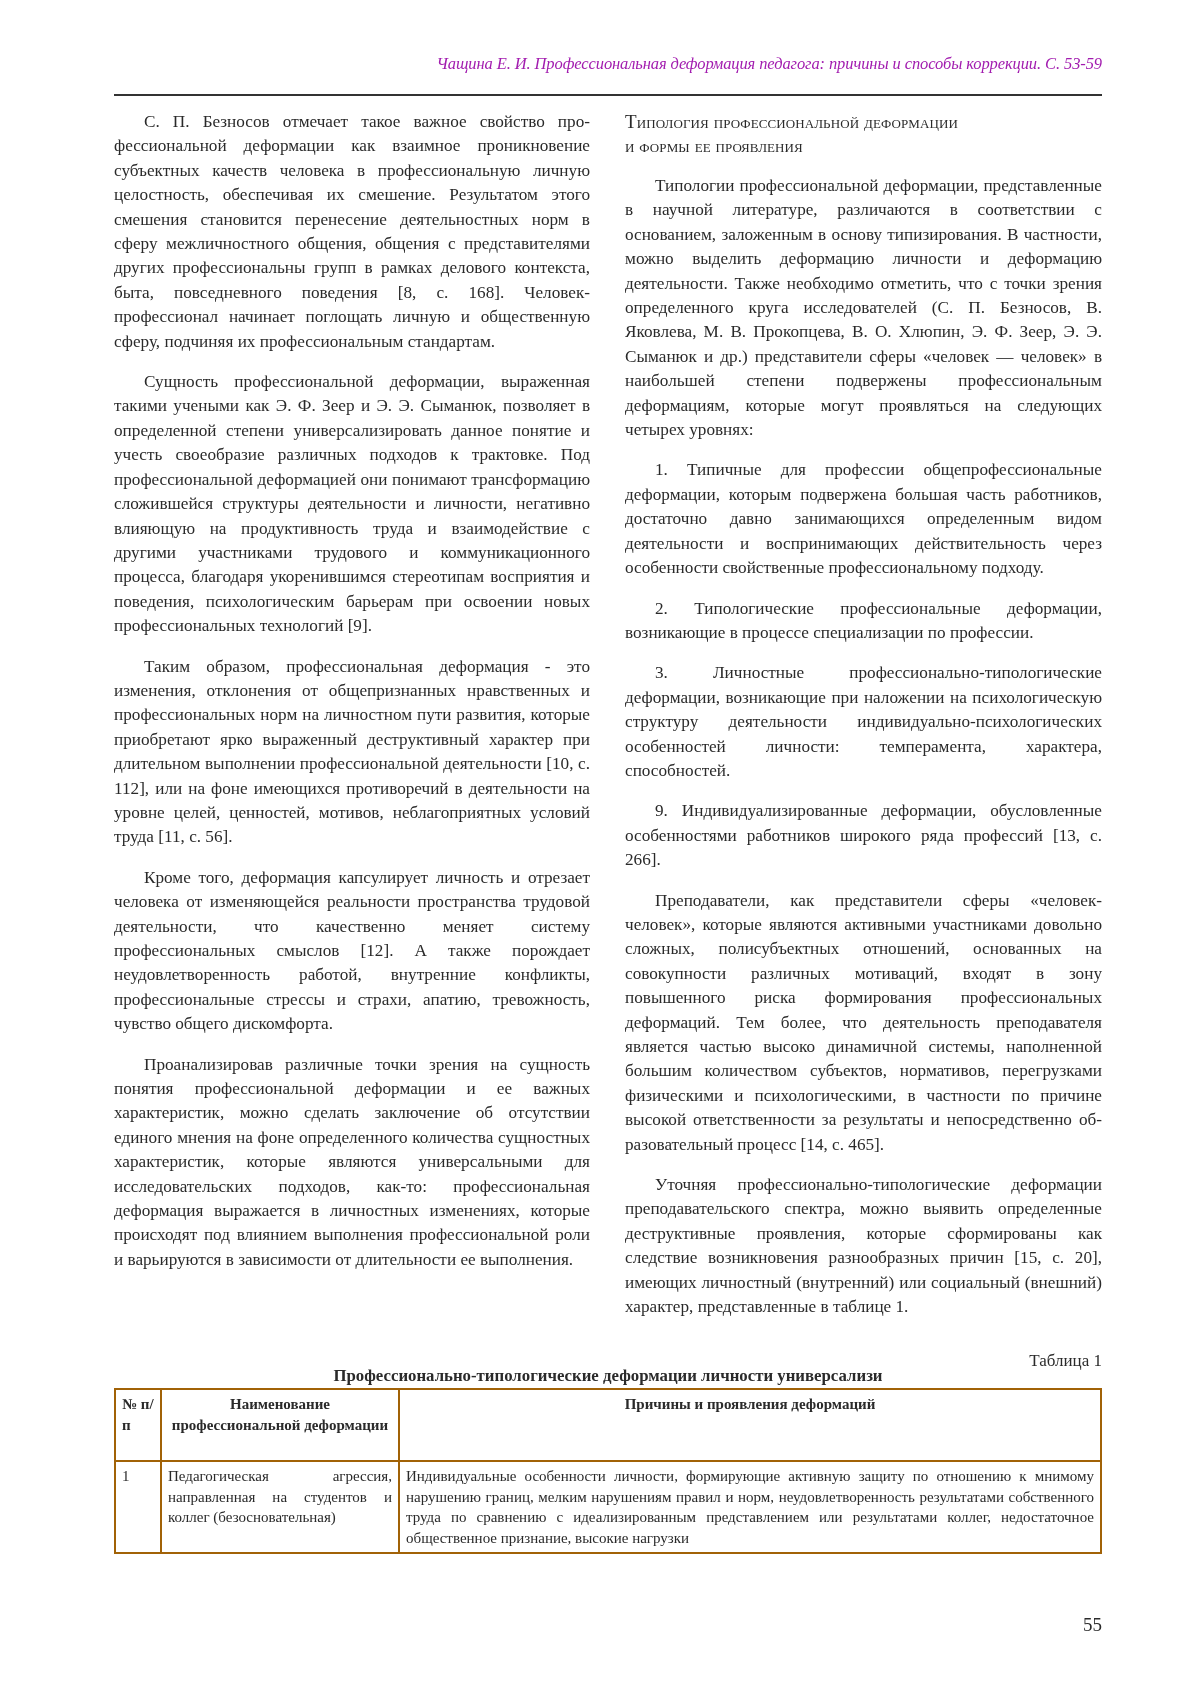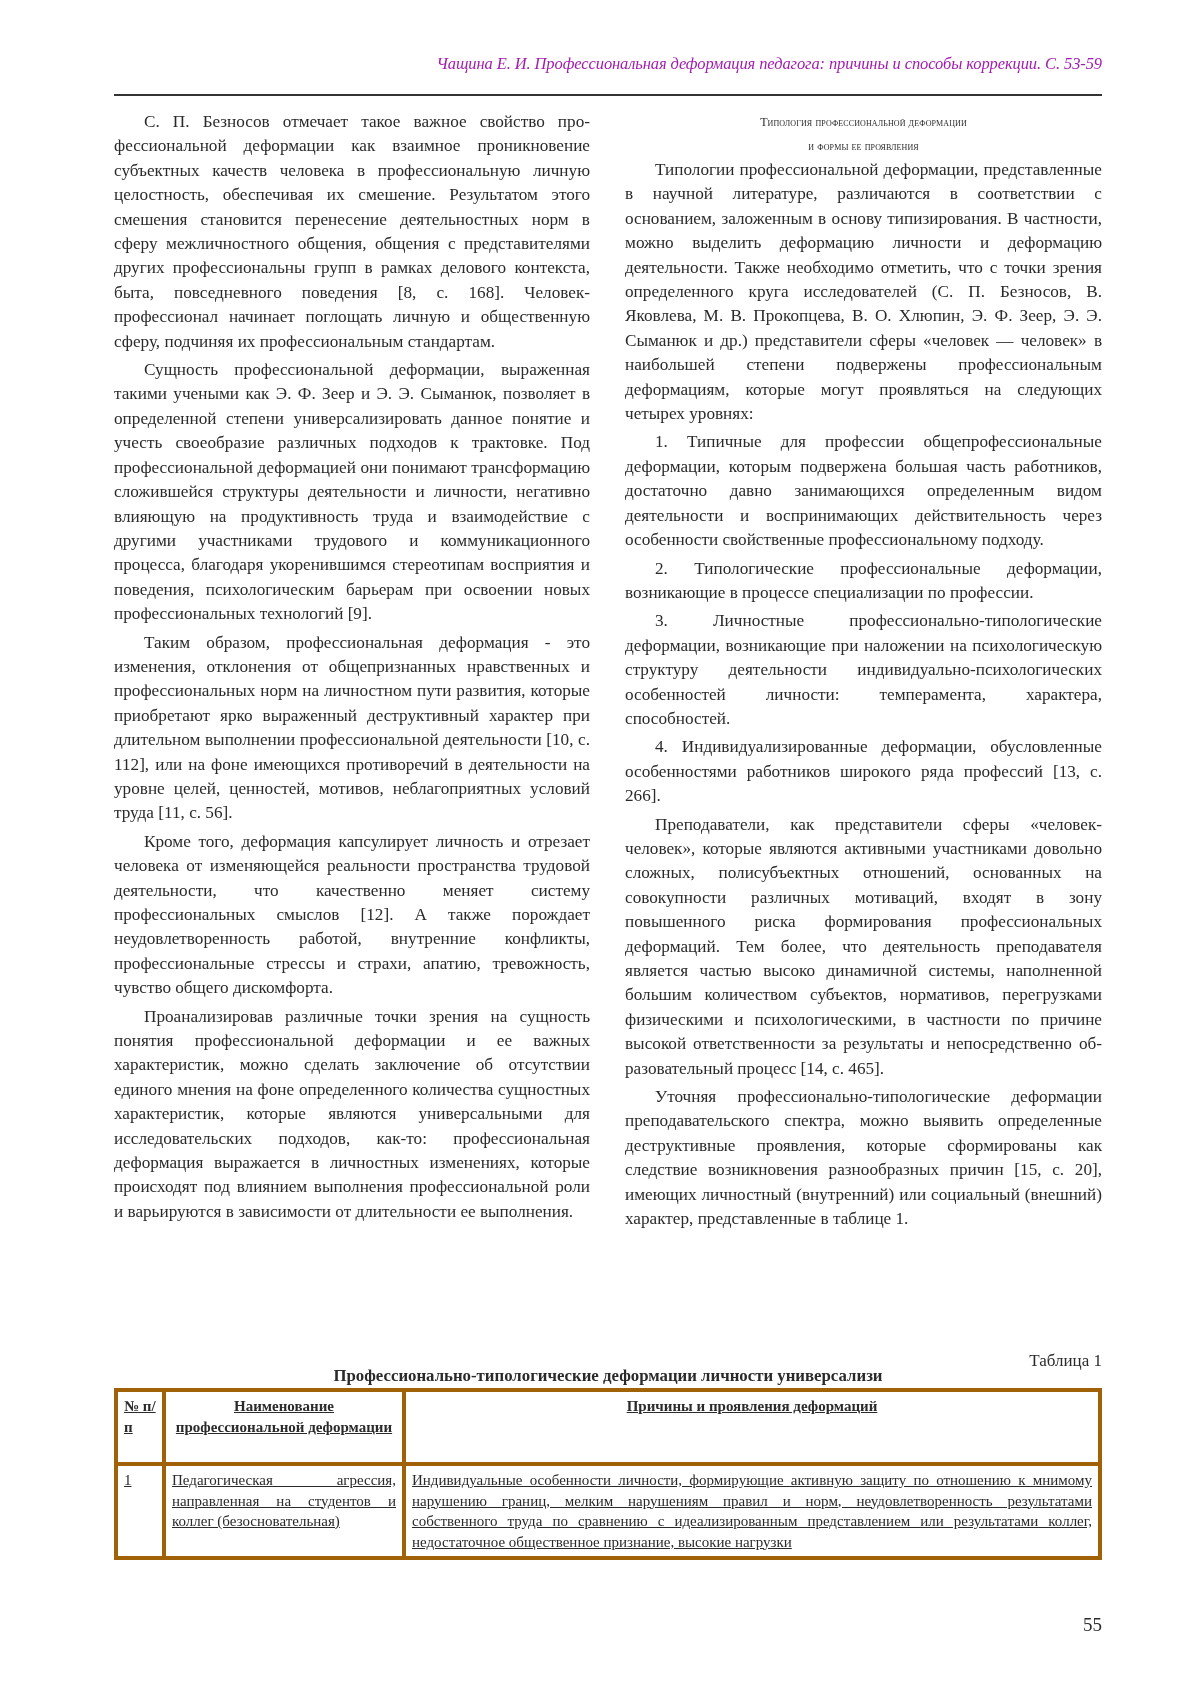--- a/index.html
+++ b/index.html
@@ -17,38 +17,38 @@
     border-top: 2px solid #333;
   }
   .col {
     position: absolute; top: 110px; width: 476px;
     font-size: 17.2px; line-height: 24.4px; text-align: justify;
     hyphens: manual;
   }
   .col-left { left: 114px; }
   .col-right { left: 625px; width: 477px; }
   .col p { margin: 0; text-indent: 30px; }
-  .col p + p { margin-top: 4px; }
+  .col p + p { margin-top: 16px; }
   .section-title {
-    font-variant: small-caps; font-size: 12px; line-height: 24px;
-    margin: 0 0 0 0; text-align: center; letter-spacing: 0.1px;
+    font-variant: small-caps; font-size: 19px; line-height: 24px;
+    margin: 0 0 16px 0; text-align: left; letter-spacing: 0.1px;
   }
   .table-label {
     position: absolute; right: 98px; top: 1343px; font-size: 17px; margin-top: 8px;
   }
   .table-title {
     position: absolute; left: 114px; width: 988px; top: 1366px;
     text-align: center; font-weight: bold; font-size: 16.8px;
   }
   table.data {
     position: absolute; left: 114px; top: 1388px; width: 988px;
     border-collapse: collapse; font-size: 15px; line-height: 20.5px;
   }
   table.data th, table.data td {
-    border: 4px solid #a16207; vertical-align: top; padding: 4px 6px; text-decoration: underline;
+    border: 2px solid #a16207; vertical-align: top; padding: 4px 6px;
   }
   table.data th { font-weight: bold; text-align: center; }
   table.data th.num { width: 32px; text-align: left; }
   table.data th.name { width: 224px; }
   table.data td { text-align: justify; }
   table.data tr.head-row th { height: 62px; }
   .page-number {
     position: absolute; right: 98px; top: 1614px; font-size: 19px;
   }
 </style>
@@ -68,21 +68,21 @@
 
 <div class="col col-right">
   <div class="section-title">
     <span>Типология профессиональной деформации</span><br>
     <span>и формы ее проявления</span>
   </div>
   <p>Типологии профессиональной деформации, пред­ставленные в научной литературе, различаются в со­ответствии с основанием, заложенным в основу типи­зирования. В частности, можно выделить деформацию личности и деформацию деятельности. Также необхо­димо отметить, что с точки зрения определенного кру­га исследователей (С. П. Безносов, В. Яковлева, М. В. Прокопцева, В. О. Хлюпин, Э. Ф. Зеер, Э. Э. Сыманюк и др.) представители сферы «человек — человек» в наибольшей степени подвержены профессиональным деформациям, которые могут проявляться на следую­щих четырех уровнях:</p>
   <p>1. Типичные для профессии общепрофессиональ­ные деформации, которым подвержена большая часть работников, достаточно давно занимающихся опреде­ленным видом деятельности и воспринимающих дей­ствительность через особенности свойственные про­фессиональному подходу.</p>
   <p>2. Типологические профессиональные деформа­ции, возникающие в процессе специализации по про­фессии.</p>
   <p>3. Личностные профессионально-типологические деформации, возникающие при наложении на психо­логическую структуру деятельности индивидуаль­но-психологических особенностей личности: темпера­мента, характера, способностей.</p>
-  <p>4. Индивидуализированные деформации, обуслов­ленные особенностями работников широкого ряда профессий [13, с. 266].</p>
+  <p>9. Индивидуализированные деформации, обуслов­ленные особенностями работников широкого ряда профессий [13, с. 266].</p>
   <p>Преподаватели, как представители сферы «чело­век-человек», которые являются активными участни­ками довольно сложных, полисубъектных отношений, основанных на совокупности различных мотиваций, входят в зону повышенного риска формирования про­фессиональных деформаций.  Тем более, что деятель­ность преподавателя является частью высоко дина­мичной системы, наполненной большим количеством субъектов, нормативов, перегрузками физическими и психологическими, в частности по причине высокой ответственности за результаты и непосредственно об­разовательный процесс [14, с. 465].</p>
   <p>Уточняя профессионально-типологические дефор­мации преподавательского спектра, можно выявить определенные деструктивные проявления, которые сформированы как следствие возникновения разно­образных причин [15, с. 20], имеющих личностный (внутренний) или социальный (внешний) характер, представленные в таблице 1.</p>
 </div>
 
 <div class="table-label">Таблица 1</div>
 <div class="table-title">Профессионально-типологические деформации личности универсализи</div>
 
 <table class="data">
   <tbody>
       <tr class="head-row">

